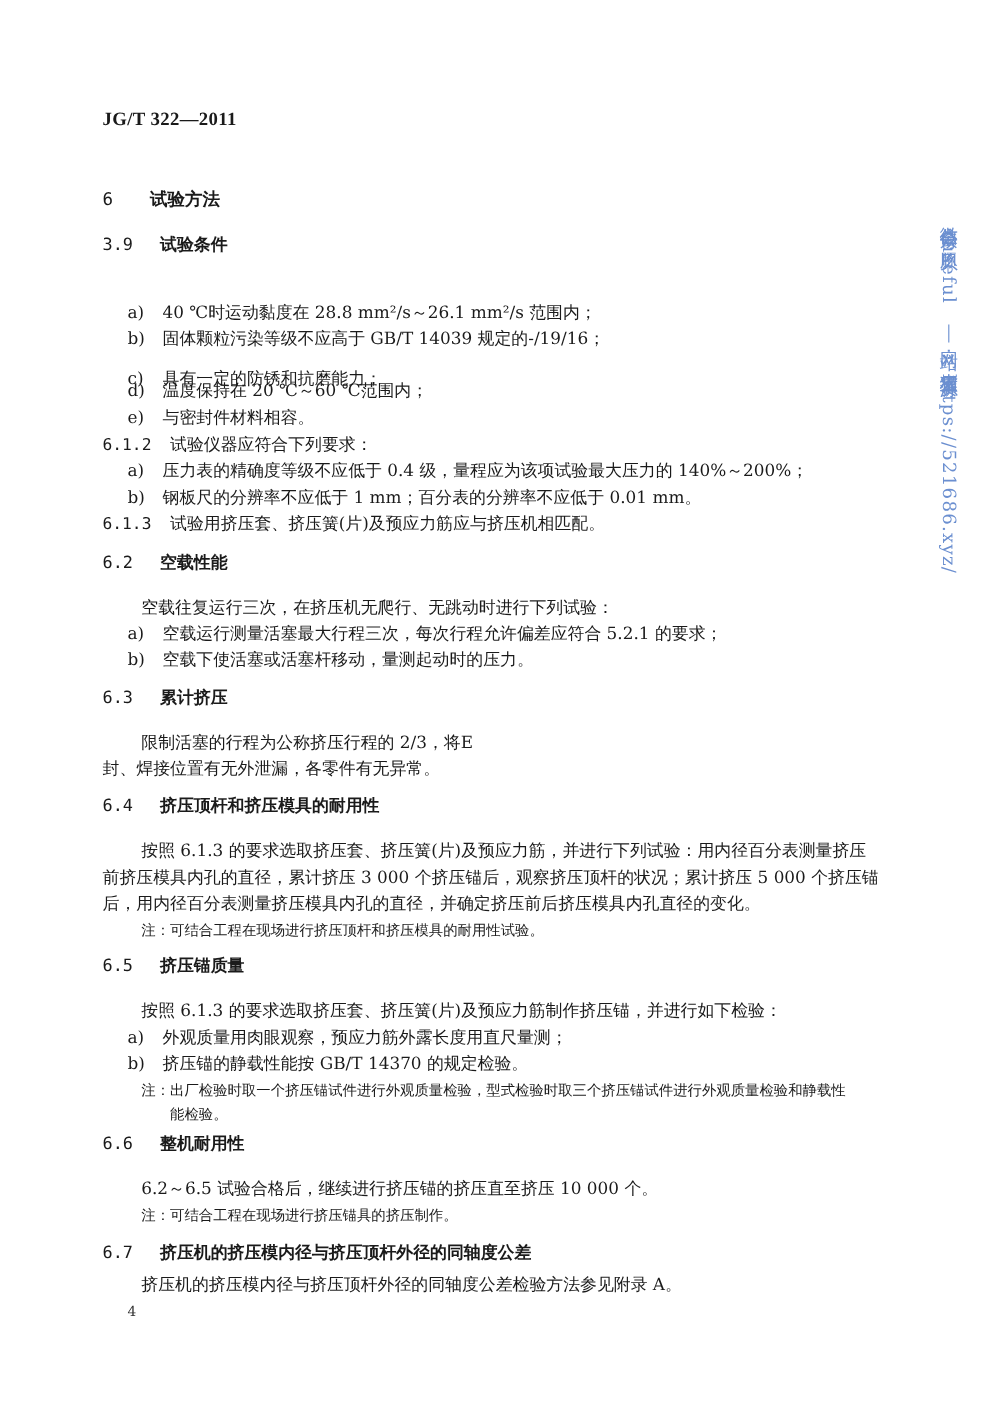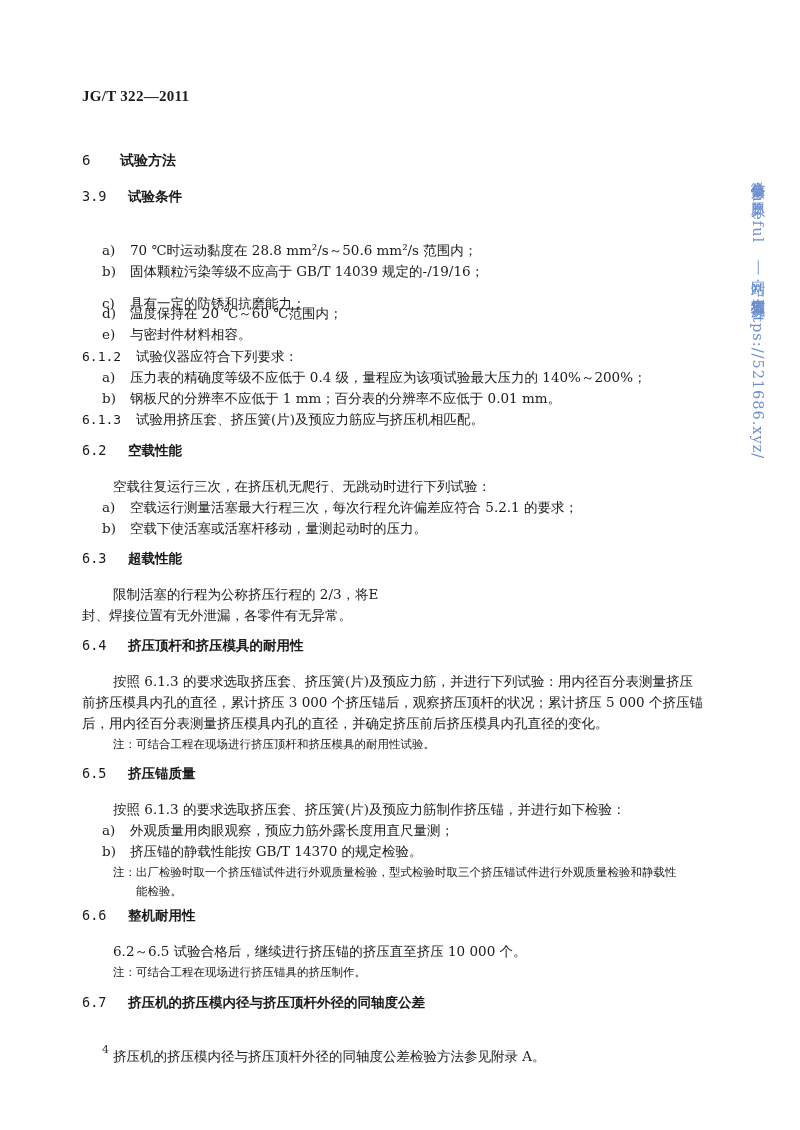--- a/index.html
+++ b/index.html
@@ -36,21 +36,21 @@
   <div class="doc-code">JG/T 322—2011</div>
 
   <div class="line h1" style="left:82px; top:151px;">
     <span class="num">6</span><span>试验方法</span>
   </div>
 
   <div class="line h2" style="left:82px; top:187px;">
     <span class="num">3.9</span><span>试验条件</span>
   </div>
 
-  <div class="line item" style="left:102px; top:241px;"><span class="mark">a)</span><span>70 ℃时运动黏度在 28.8 mm²/s～50.6 mm²/s 范围内；</span></div>
+  <div class="line item" style="left:102px; top:241px;"><span class="mark">a)</span><span>40 ℃时运动黏度在 28.8 mm²/s～26.1 mm²/s 范围内；</span></div>
   <div class="line item" style="left:102px; top:262px;"><span class="mark">b)</span><span>固体颗粒污染等级不应高于 GB/T 14039 规定的-/19/16；</span></div>
   <div class="line item" style="left:102px; top:294px;"><span class="mark">c)</span><span>具有一定的防锈和抗磨能力；</span></div>
   <div class="line item" style="left:102px; top:304px;"><span class="mark">d)</span><span>温度保持在 20 ℃～60 ℃范围内；</span></div>
   <div class="line item" style="left:102px; top:325px;"><span class="mark">e)</span><span>与密封件材料相容。</span></div>
 
   <div class="line h3" style="left:82px; top:347px;">
     <span class="num">6.1.2</span><span>试验仪器应符合下列要求：</span>
   </div>
   <div class="line item" style="left:102px; top:368px;"><span class="mark">a)</span><span>压力表的精确度等级不应低于 0.4 级，量程应为该项试验最大压力的 140%～200%；</span></div>
   <div class="line item" style="left:102px; top:389px;"><span class="mark">b)</span><span>钢板尺的分辨率不应低于 1 mm；百分表的分辨率不应低于 0.01 mm。</span></div>
@@ -60,21 +60,21 @@
   </div>
 
   <div class="line h2" style="left:82px; top:441px;">
     <span class="num">6.2</span><span>空载性能</span>
   </div>
   <div class="line" style="left:113px; top:477px;">空载往复运行三次，在挤压机无爬行、无跳动时进行下列试验：</div>
   <div class="line item" style="left:102px; top:498px;"><span class="mark">a)</span><span>空载运行测量活塞最大行程三次，每次行程允许偏差应符合 5.2.1 的要求；</span></div>
   <div class="line item" style="left:102px; top:519px;"><span class="mark">b)</span><span>空载下使活塞或活塞杆移动，量测起动时的压力。</span></div>
 
   <div class="line h2" style="left:82px; top:549px;">
-    <span class="num">6.3</span><span>超载性能</span>
+    <span class="num">6.3</span><span>累计挤压</span>
   </div>
   <div class="line" style="left:113px; top:585px;">限制活塞的行程为公称挤压行程的 2/3，将E</div>
   <div class="line" style="left:82px; top:606px;">封、焊接位置有无外泄漏，各零件有无异常。</div>
 
   <div class="line h2" style="left:82px; top:636px;">
     <span class="num">6.4</span><span>挤压顶杆和挤压模具的耐用性</span>
   </div>
   <div class="line" style="left:113px; top:672px;">按照 6.1.3 的要求选取挤压套、挤压簧(片)及预应力筋，并进行下列试验：用内径百分表测量挤压</div>
   <div class="line" style="left:82px; top:693px;">前挤压模具内孔的直径，累计挤压 3 000 个挤压锚后，观察挤压顶杆的状况；累计挤压 5 000 个挤压锚</div>
   <div class="line note" style="left:113px; top:735px;">注：可结合工程在现场进行挤压顶杆和挤压模具的耐用性试验。</div>
@@ -91,18 +91,18 @@
 
   <div class="line h2" style="left:82px; top:906px;">
     <span class="num">6.6</span><span>整机耐用性</span>
   </div>
   <div class="line" style="left:113px; top:942px;">6.2～6.5 试验合格后，继续进行挤压锚的挤压直至挤压 10 000 个。</div>
   <div class="line note" style="left:113px; top:963px;">注：可结合工程在现场进行挤压锚具的挤压制作。</div>
 
   <div class="line h2" style="left:82px; top:993px;">
     <span class="num">6.7</span><span>挤压机的挤压模内径与挤压顶杆外径的同轴度公差</span>
   </div>
-  <div class="line" style="left:113px; top:1047px;text-align:center;">挤压机的挤压模内径与挤压顶杆外径的同轴度公差检验方法参见附录 A。</div>
+  <div class="line" style="left:113px; top:1019px;text-align:center;">挤压机的挤压模内径与挤压顶杆外径的同轴度公差检验方法参见附录 A。</div>
 
   <div class="pageno">4</div>
 
   <div class="watermark">微信公众号：豚贝useful ｜ 网站：大猫工程资源 https://521686.xyz/</div>
 </div>
 
 </body></html>

